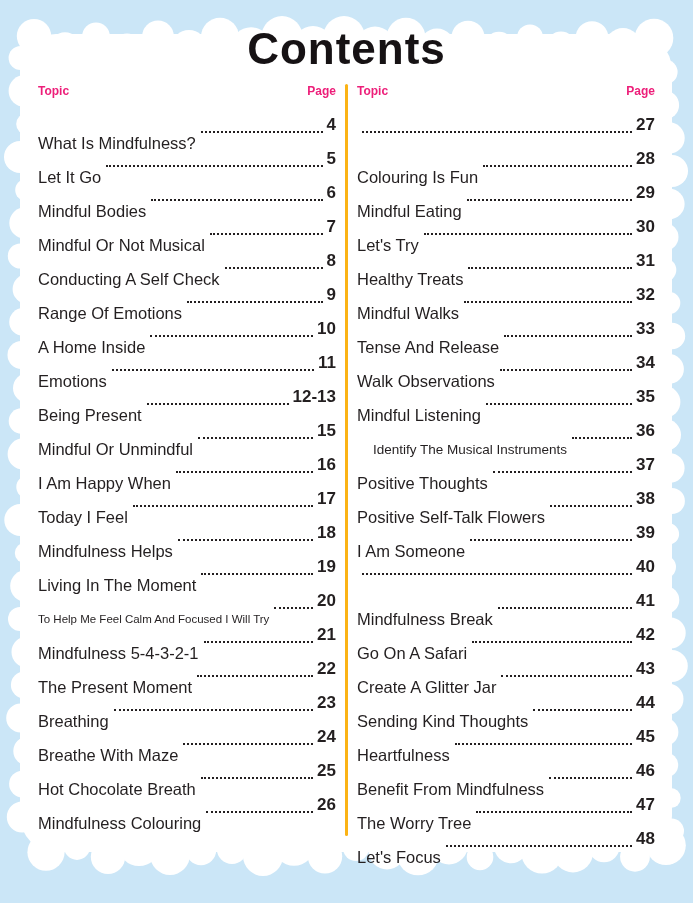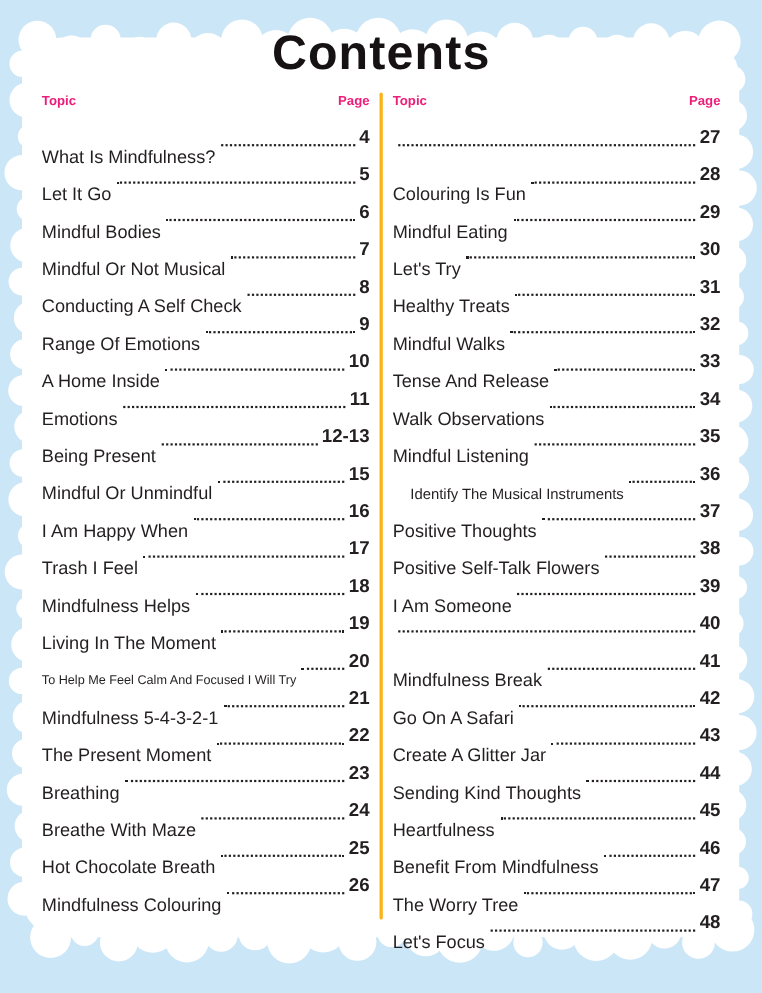--- a/index.html
+++ b/index.html
@@ -248,21 +248,21 @@
     <span class="pagenum">15</span>
   </div>
 
   <div class="row">
     <span class="topic">I Am Happy When</span>
     <span class="leader"></span>
     <span class="pagenum">16</span>
   </div>
 
   <div class="row">
-    <span class="topic">Trash I Feel</span>
+    <span class="topic">Today I Feel</span>
     <span class="leader"></span>
     <span class="pagenum">17</span>
   </div>
 
   <div class="row">
     <span class="topic">Mindfulness Helps</span>
     <span class="leader"></span>
     <span class="pagenum">18</span>
   </div>
 

